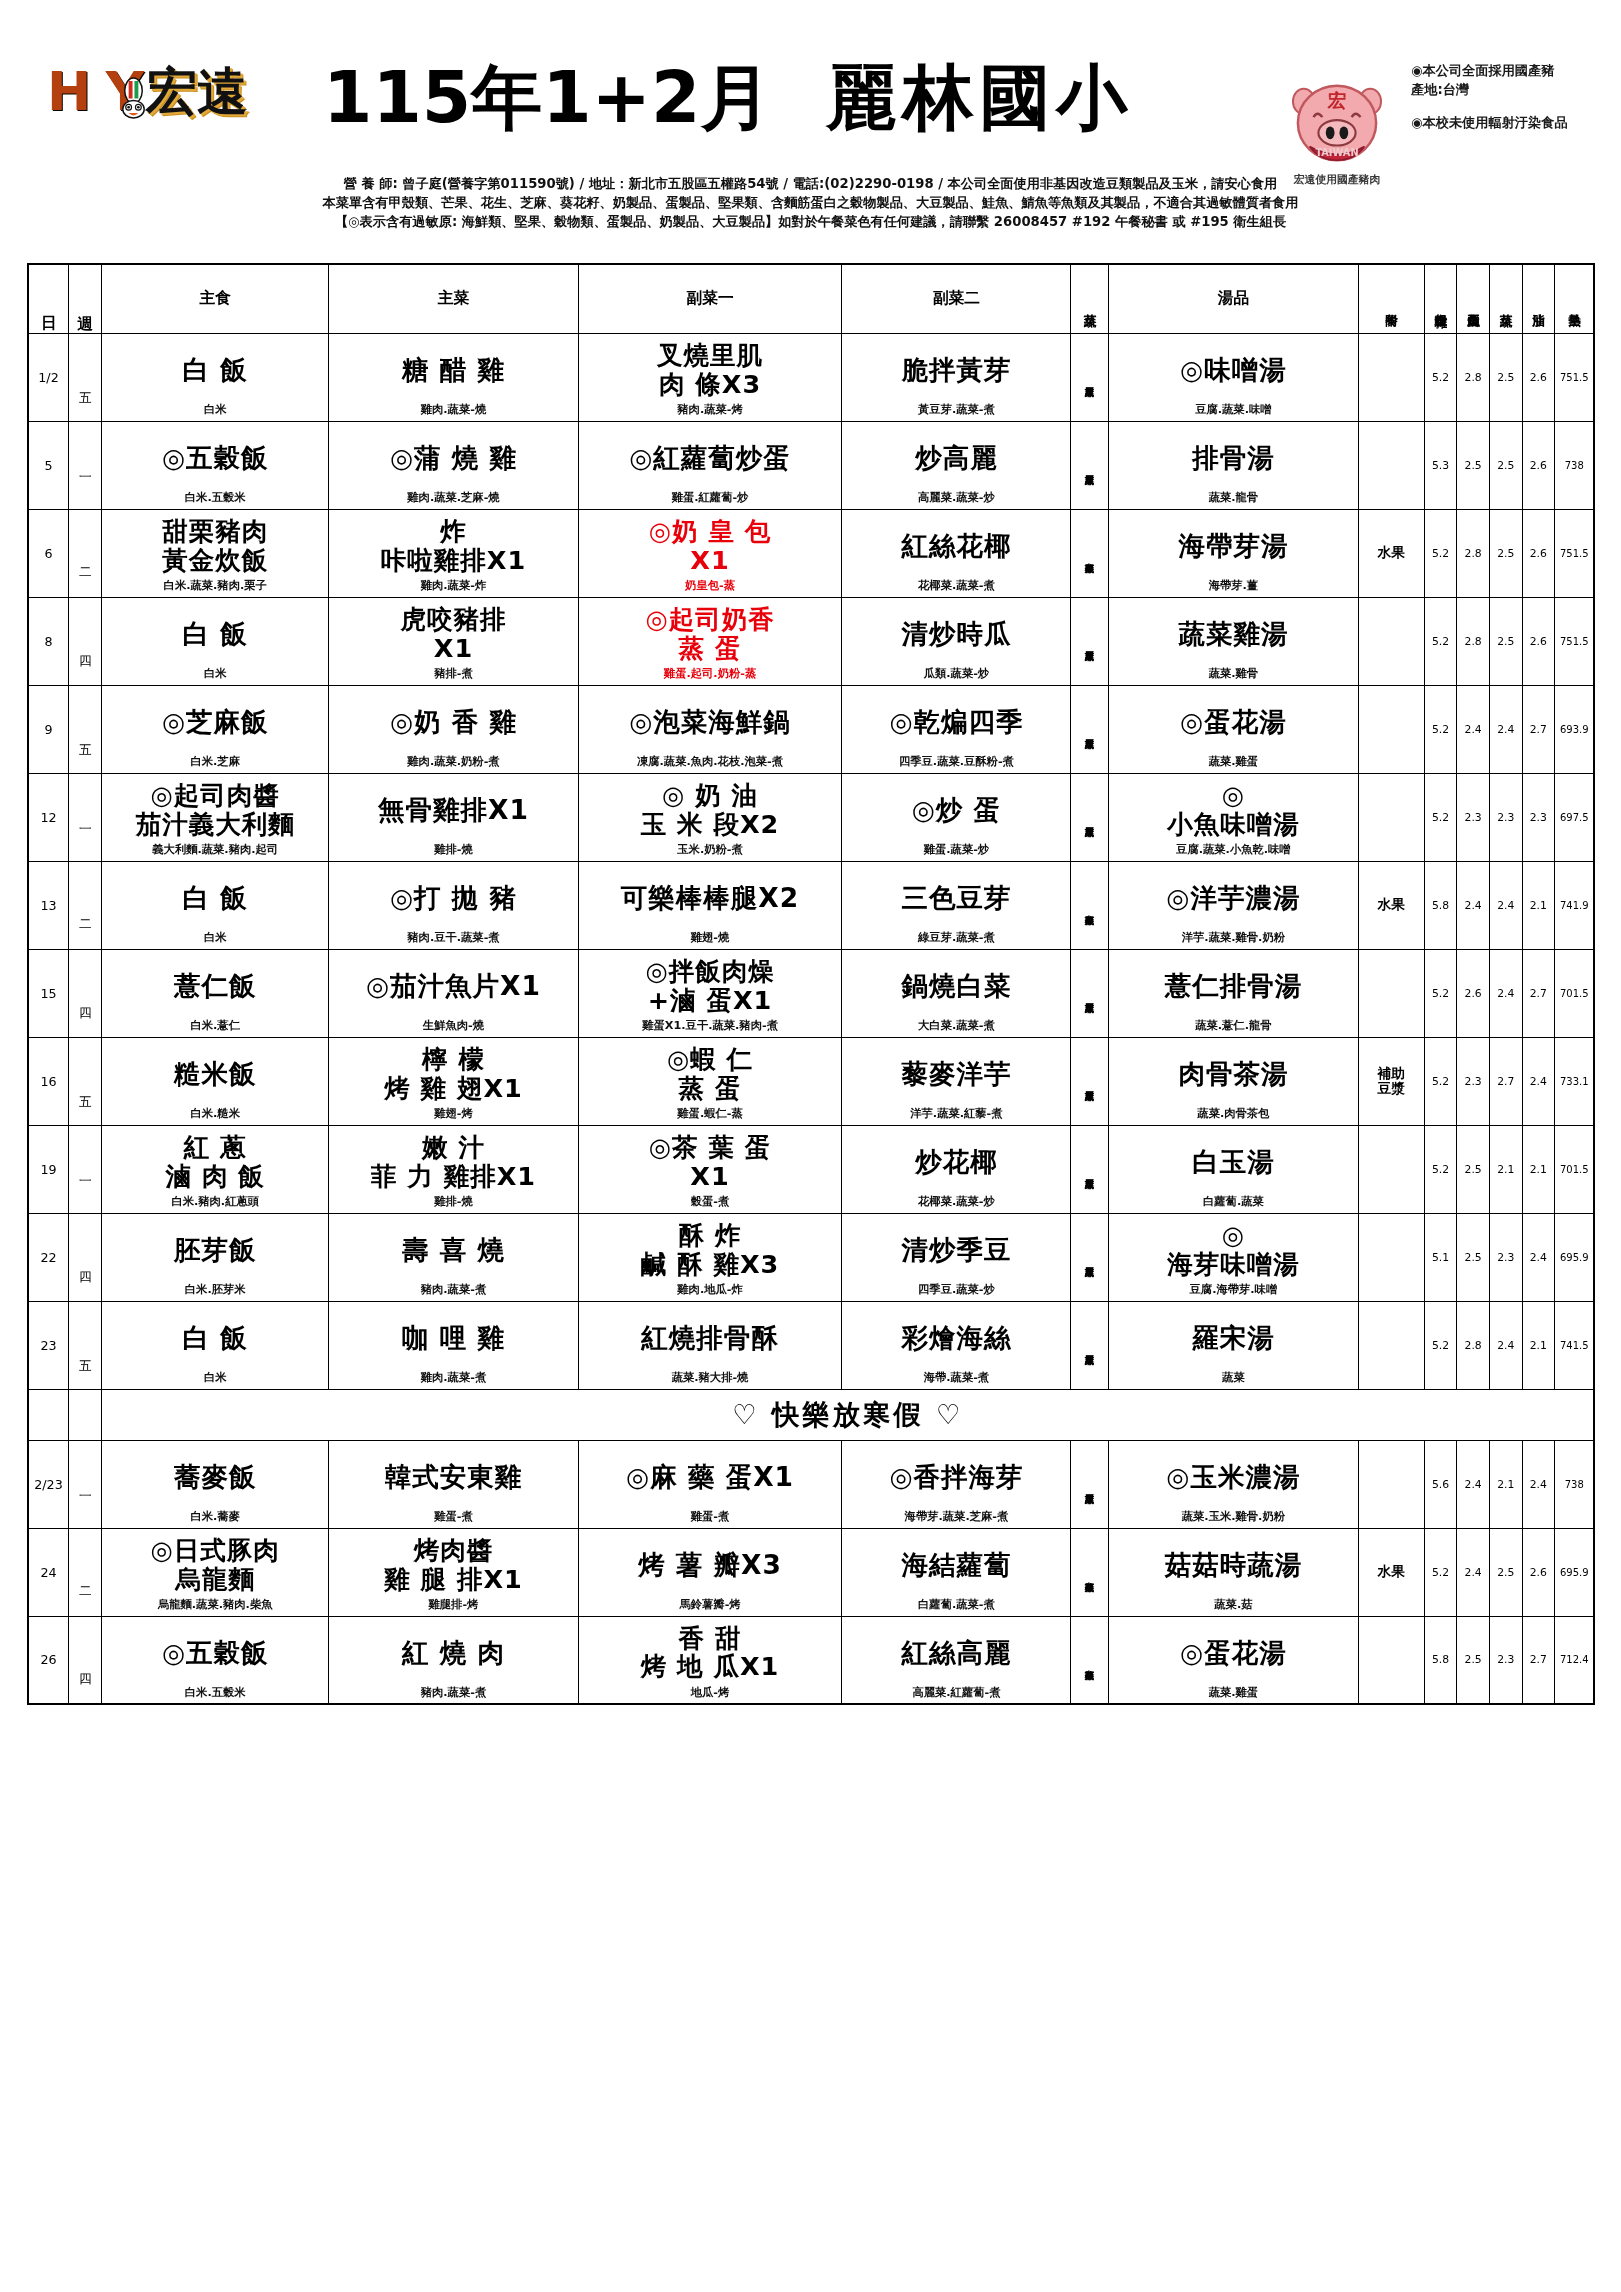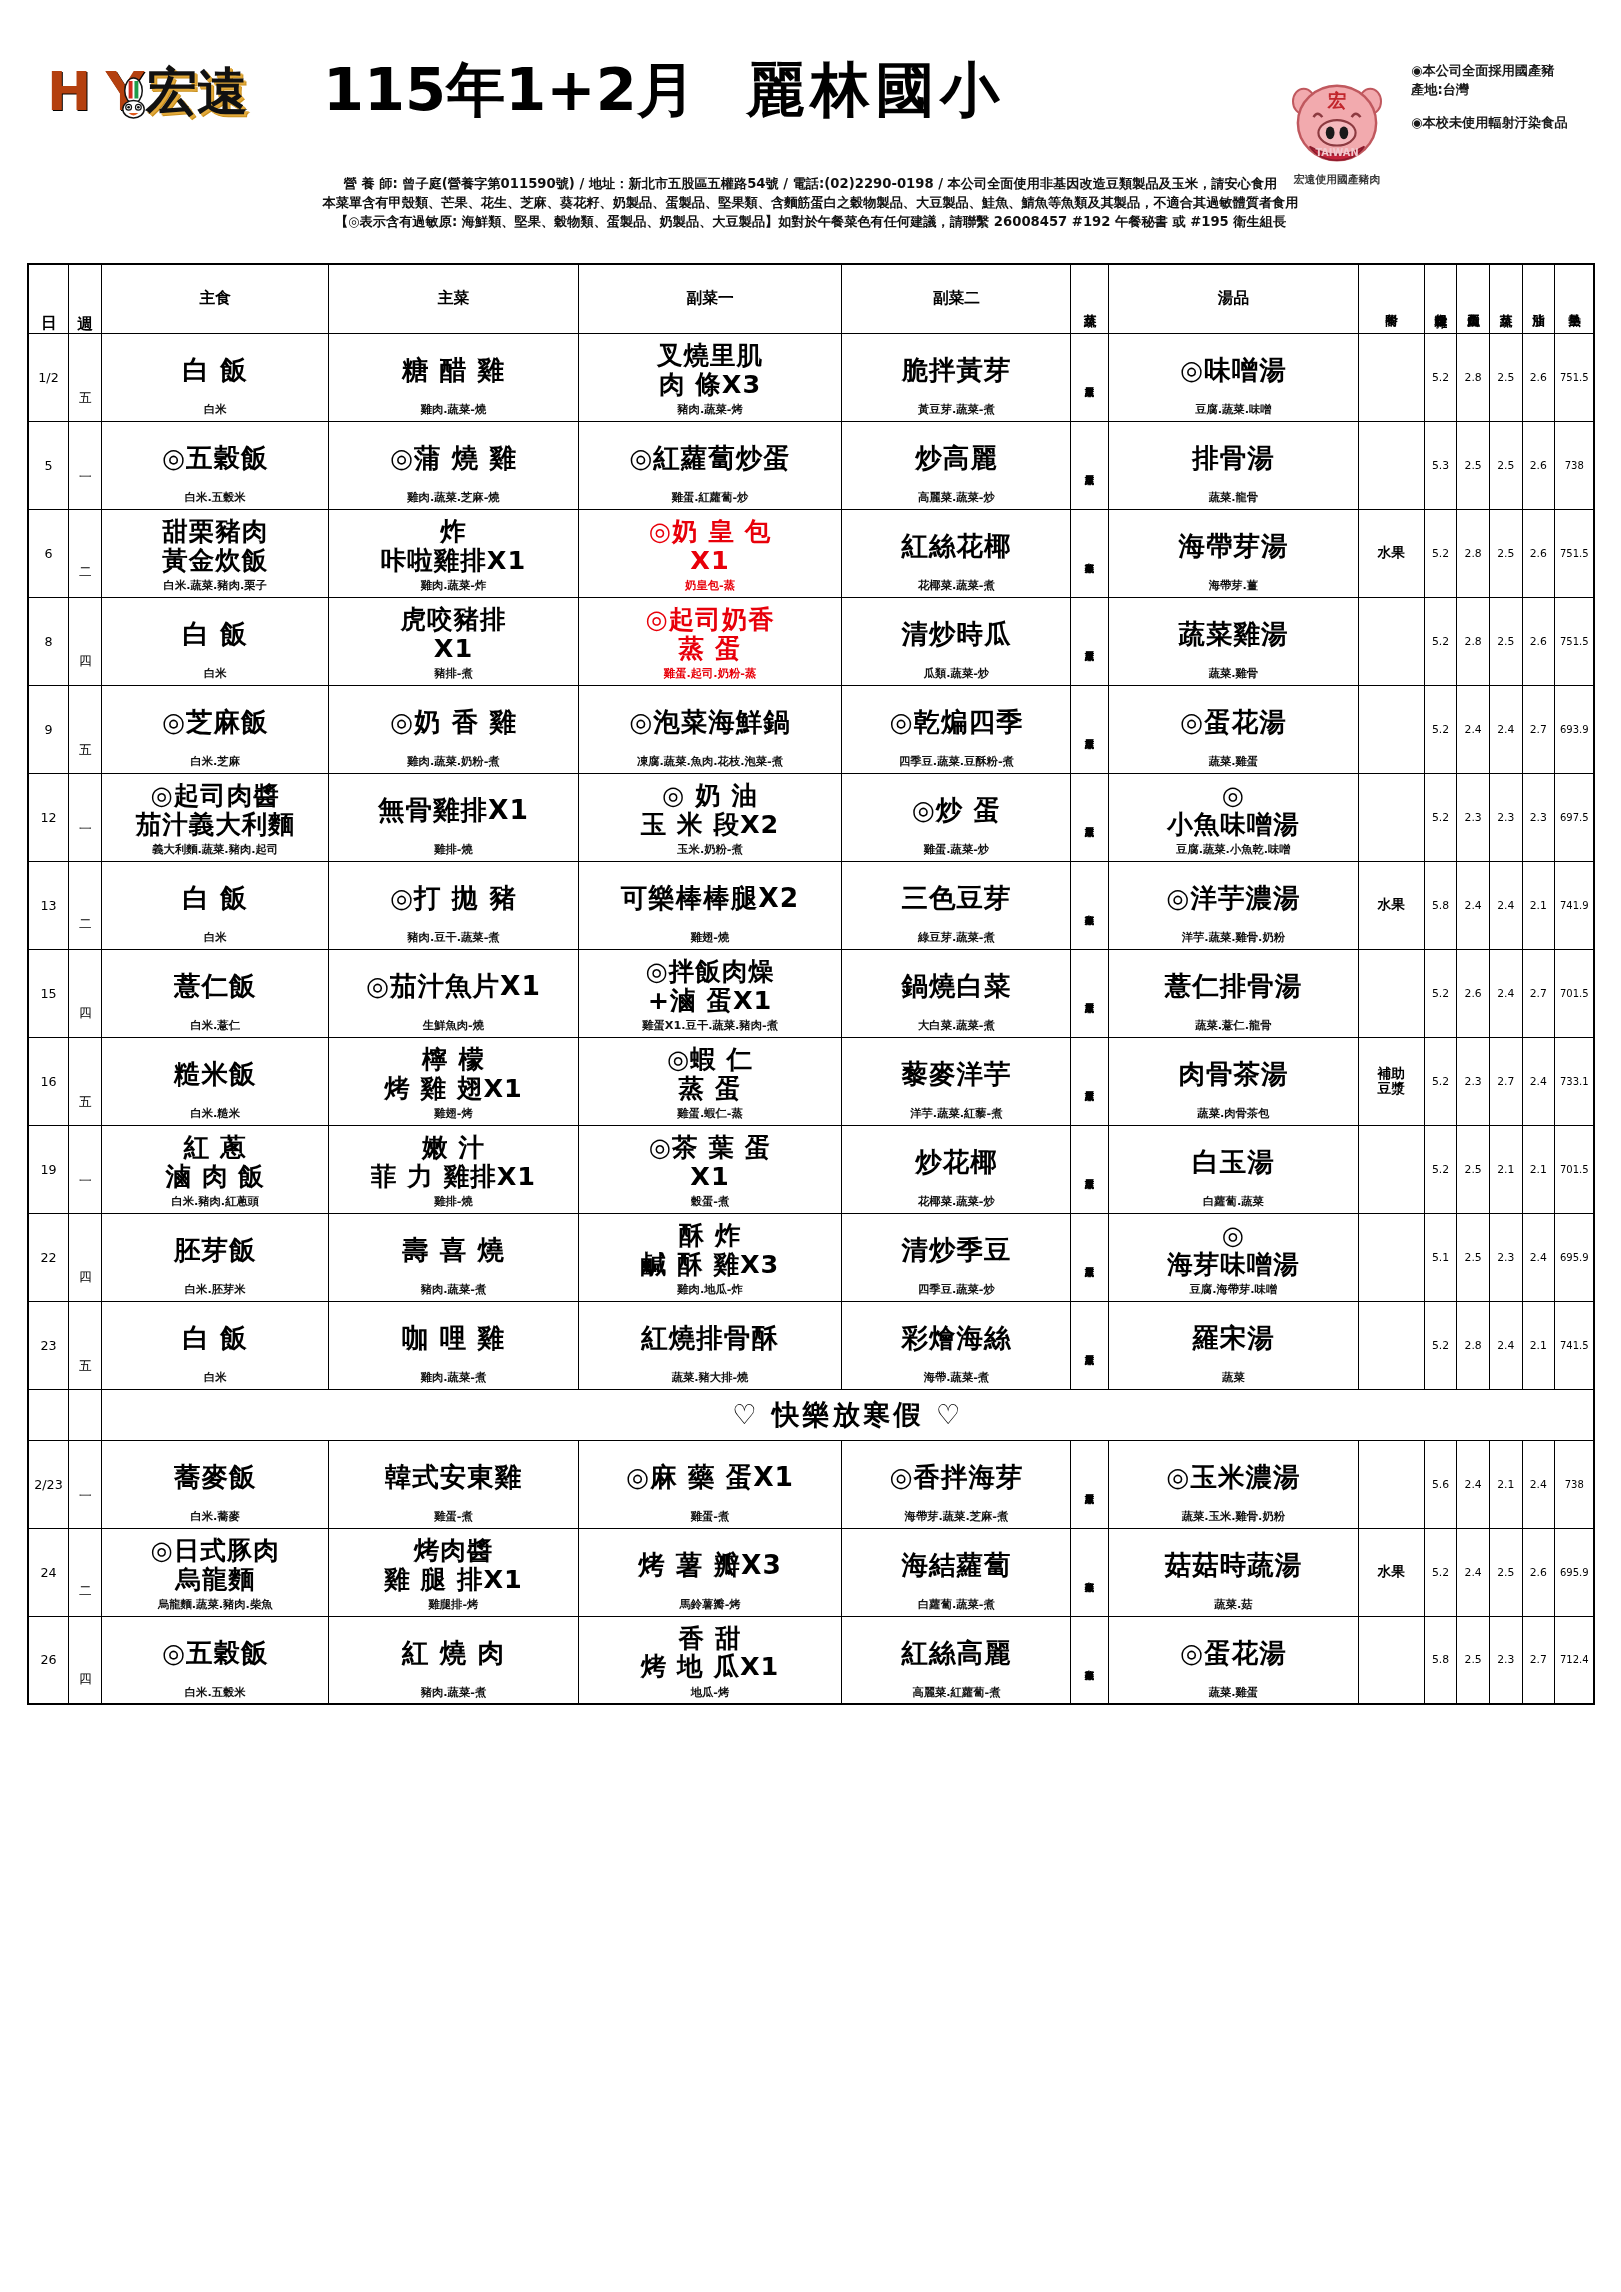--- a/index.html
+++ b/index.html
@@ -32,21 +32,21 @@
     letter-spacing:0px; margin-left:3.9px; line-height:1;
     text-shadow: 2px 2px 0 #e2a93a, 2.9px 2.9px 0 #c98f1d;
   }
   .logo-egg {
     position:absolute; left:69px; top:15.7px;
     width:35px; height:43px;
   }
 
   .title {
     position:absolute; left:323px; top:51px;
-    font-size:59px; font-weight:bold; letter-spacing:2px;
+    font-size:71px; font-weight:bold; letter-spacing:2px;
     white-space:nowrap;
   }
   .title .ttl-date { letter-spacing:0px; }
   .title .ttl-school { margin-left:27.4px; letter-spacing:5.9px; }
 
   .pig-logo {
     position:absolute; left:1284px; top:78px;
     width:106px; text-align:center;
   }
   .pig-caption { font-size:10.8px; font-weight:bold; color:#3a3a3a; margin-top:1px;}

